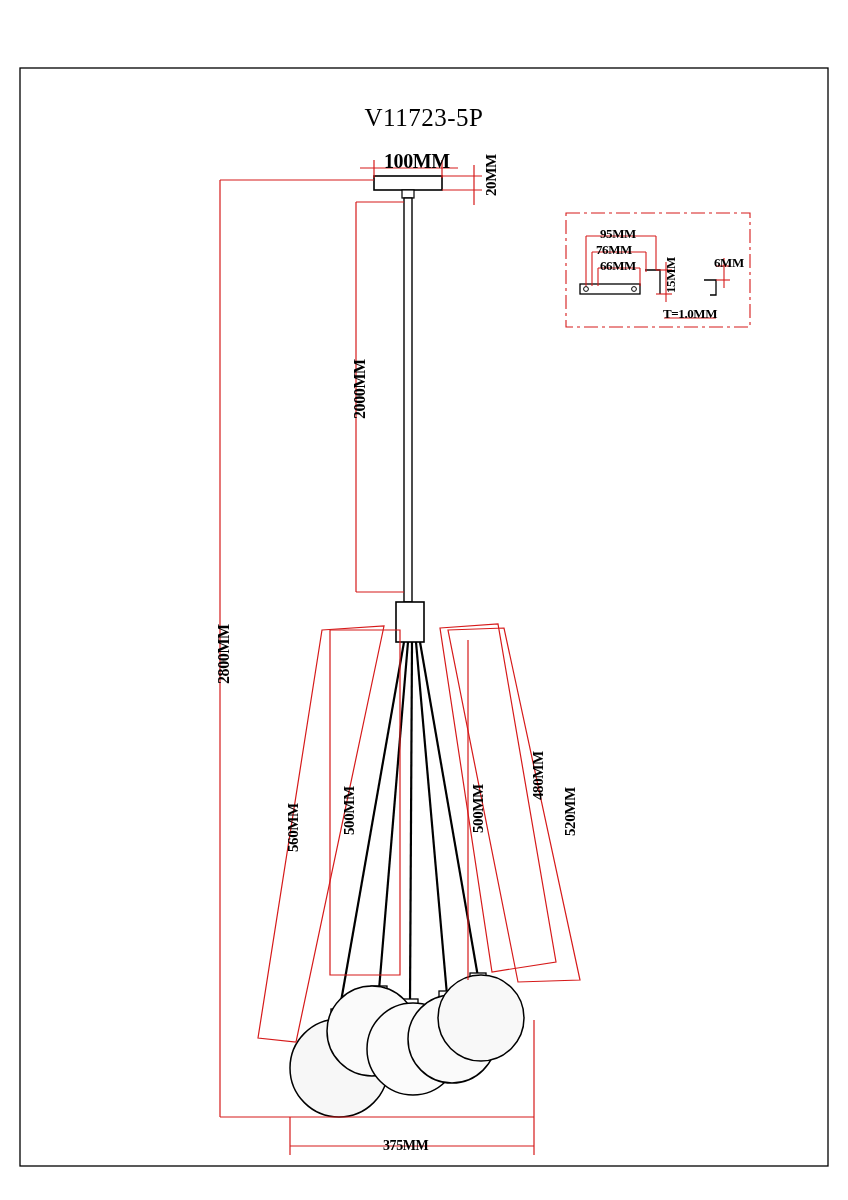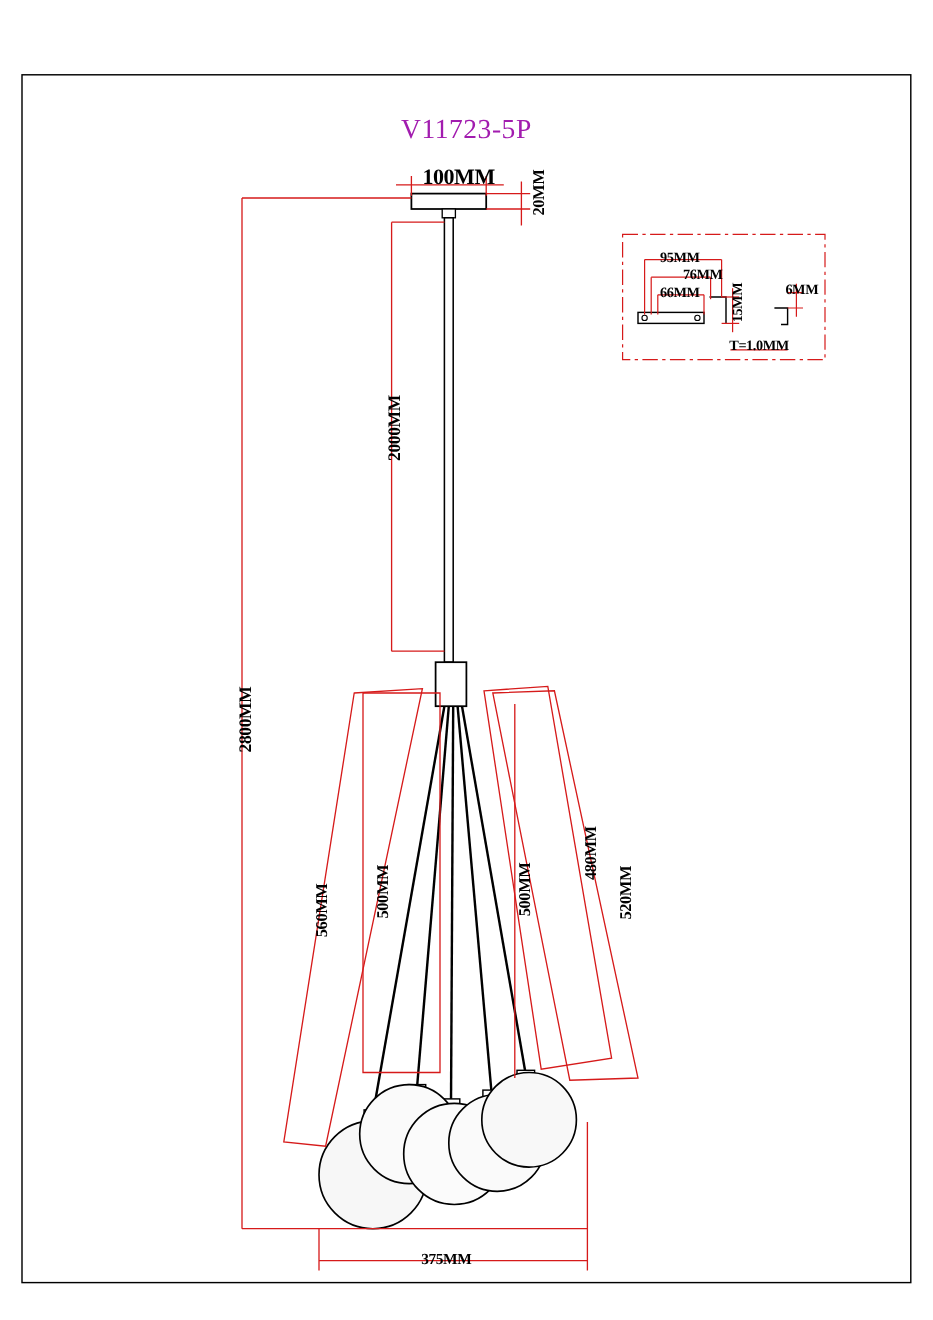--- a/index.html
+++ b/index.html
@@ -32,21 +32,21 @@
     transform-origin: 0 0;
   }
   #title {
     position: absolute;
     left: 0;
     top: 104px;
     width: 848px;
     text-align: center;
     font-family: "Liberation Serif", serif;
     font-size: 25px;
-    color: #a21caf;
+    color: #000000;
     letter-spacing: 0.5px;
   }
 </style>
 </head>
 <body>
 
 <svg id="sheet" viewBox="0 0 848 1200">
 
   <rect x="20" y="68" width="808" height="1098" fill="#ffffff" stroke="#000000" stroke-width="1.3"></rect>
 
@@ -162,17 +162,17 @@
 <div class="dim-label vert" style="left:351px; top:419px; font-size:16px; transform:rotate(-90deg);">2000MM</div>
 <div class="dim-label vert" style="left:215px; top:684px; font-size:16px; transform:rotate(-90deg);">2800MM</div>
 
 <div class="dim-label vert" style="left:285px; top:852px; font-size:15px; transform:rotate(-90deg);">560MM</div>
 <div class="dim-label vert" style="left:341px; top:835px; font-size:15px; transform:rotate(-90deg);">500MM</div>
 <div class="dim-label vert" style="left:470px; top:833px; font-size:15px; transform:rotate(-90deg);">500MM</div>
 <div class="dim-label vert" style="left:530px; top:800px; font-size:15px; transform:rotate(-90deg);">480MM</div>
 <div class="dim-label vert" style="left:562px; top:836px; font-size:15px; transform:rotate(-90deg);">520MM</div>
 
 <div class="dim-label" style="left:600px; top:226px; font-size:13px;text-align:center;">95MM</div>
-<div class="dim-label" style="left:596px; top:242px; font-size:13px;margin-left:25px;">76MM</div>
+<div class="dim-label" style="left:596px; top:242px; font-size:13px;">76MM</div>
 <div class="dim-label" style="left:600px; top:258px; font-size:13px;font-family:Liberation Serif, serif;">66MM</div>
 <div class="dim-label vert" style="left:663px; top:293px; font-size:13px; transform:rotate(-90deg);">15MM</div>
 <div class="dim-label" style="left:714px; top:255px; font-size:13px;">6MM</div>
 <div class="dim-label" style="left:663px; top:306px; font-size:13px;text-align:center;">T=1.0MM</div>
 
 </body></html>

